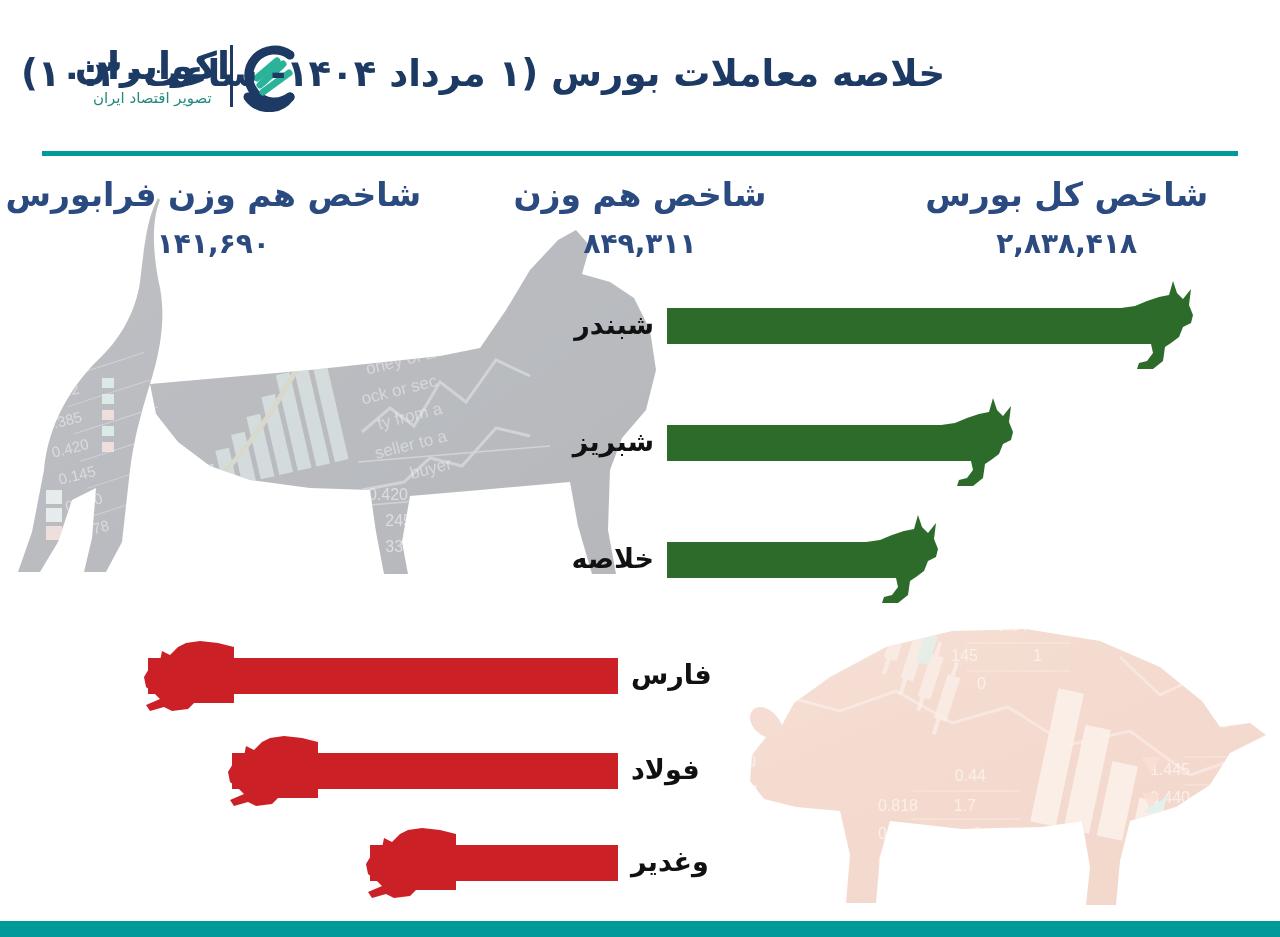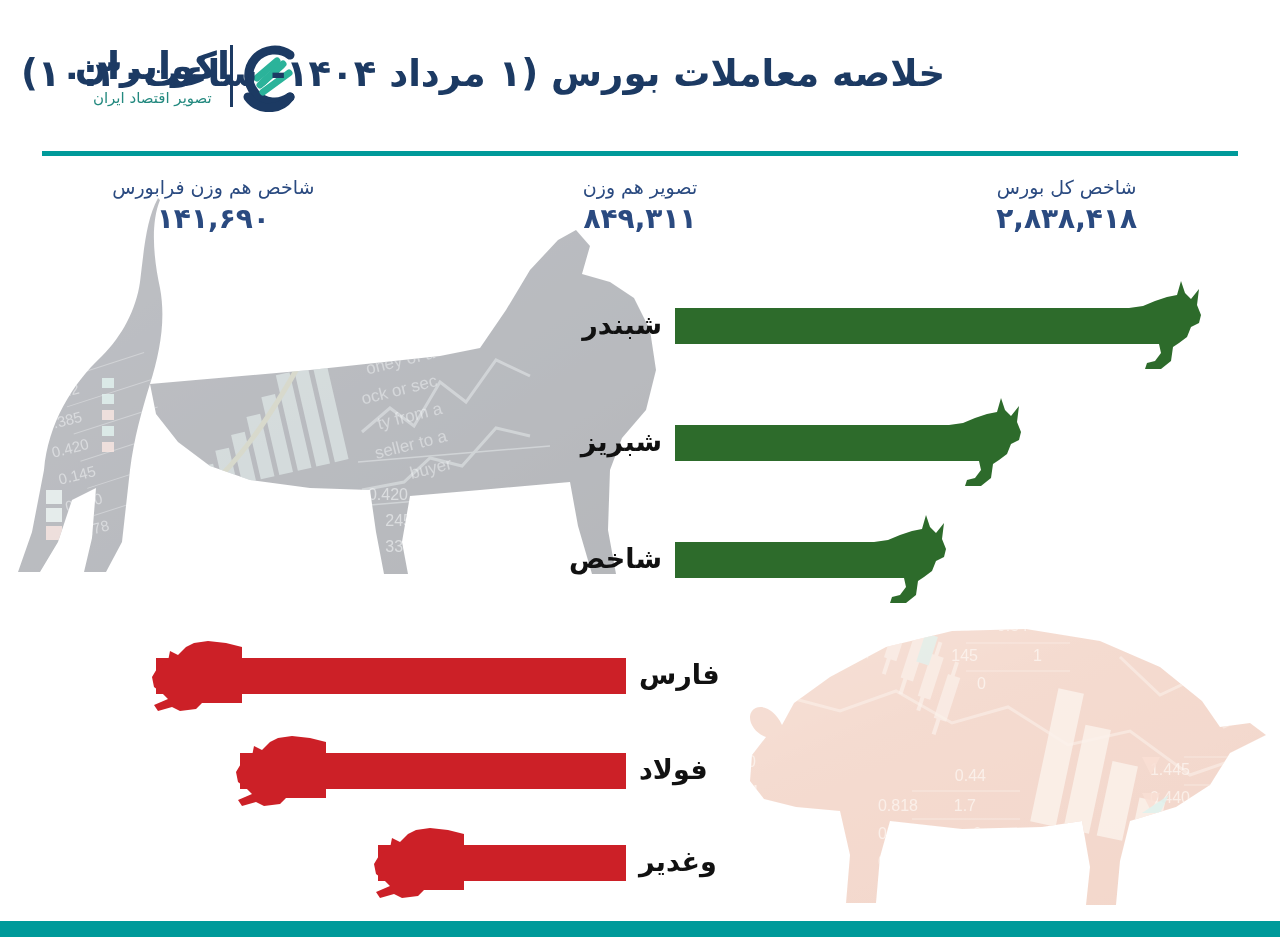--- a/index.html
+++ b/index.html
@@ -112,33 +112,33 @@
     flex-direction: row;
     direction: rtl;
   }
   .stat {
     flex: 1 1 0;
     text-align: center;
     color: #2a4a80;
     line-height: 1.18;
   }
   .stat-label {
-    font-size: 19px;
-    font-weight: normal;
+    font-size: 33px;
+    font-weight: bold;
     white-space: nowrap;
   }
   .stat-value {
     font-size: 28px;
     font-weight: bold;
-    margin-top: 4px;
+    margin-top: 12px;
     letter-spacing: 1px;
   }
 
   
-  .bars-green { position: absolute; left: 8px; top: 0; width: 1089px; height: 937px; }
+  .bars-green { position: absolute; left: 0; top: 0; width: 1089px; height: 937px; }
 
   .row {
     position: absolute;
     height: 36px;
   }
   .bar {
     position: absolute;
     top: 0;
     height: 36px;
   }
@@ -410,21 +410,21 @@
     <div class="header-title">خلاصه معاملات بورس (۱ مرداد ۱۴۰۴- ساعت۱۰:۳۰)</div>
     <div class="header-rule"></div>
   </div>
 
   <div class="stats">
     <div class="stat">
       <div class="stat-label">شاخص کل بورس</div>
       <div class="stat-value">۲,۸۳۸,۴۱۸</div>
     </div>
     <div class="stat">
-      <div class="stat-label">تصویر هم وزن</div>
+      <div class="stat-label">شاخص هم وزن</div>
       <div class="stat-value">۸۴۹,۳۱۱</div>
     </div>
     <div class="stat">
       <div class="stat-label">شاخص هم وزن فرابورس</div>
       <div class="stat-value">۱۴۱,۶۹۰</div>
     </div>
   </div>
 
   <div class="bars-green">
 
@@ -456,21 +456,21 @@
           <use href="#bullGlyph"></use>
         </svg>
       <div class="row-label label-green" style="right:613px;">شبریز</div>
     </div>
 
     <div class="row" style="left:667px; top:542px; width:600px;">
       <div class="bar bar-green" style="left:0; width:225px;"></div>
       <svg class="animal animal-bull" style="left:185px;" viewBox="0 0 86 94">
           <use href="#bullGlyph"></use>
         </svg>
-      <div class="row-label label-green" style="right:613px;">شاخص</div>
+      <div class="row-label label-green" style="right:613px;">خلاصه</div>
     </div>
 
     <div class="row" style="left:18px; top:658px; width:700px;">
       <div class="bar bar-red" style="left:130px; width:470px;"></div>
       <svg class="animal animal-bear" style="left:126px;" viewBox="0 0 90 74">
           <use href="#bearGlyph"></use>
         </svg>
       <div class="row-label label-red" style="left:613px;">فارس</div>
     </div>
 

